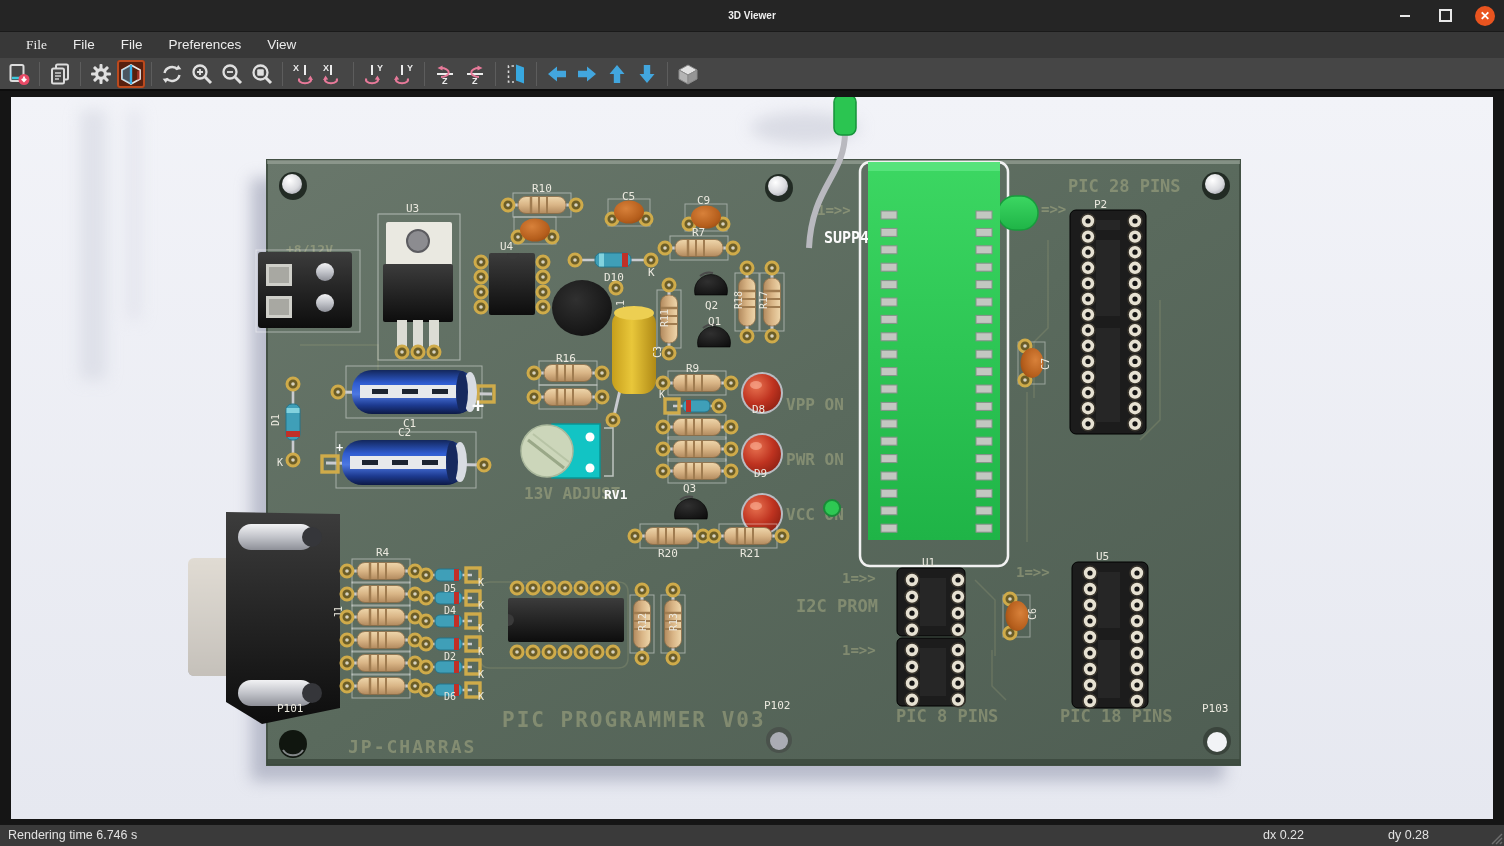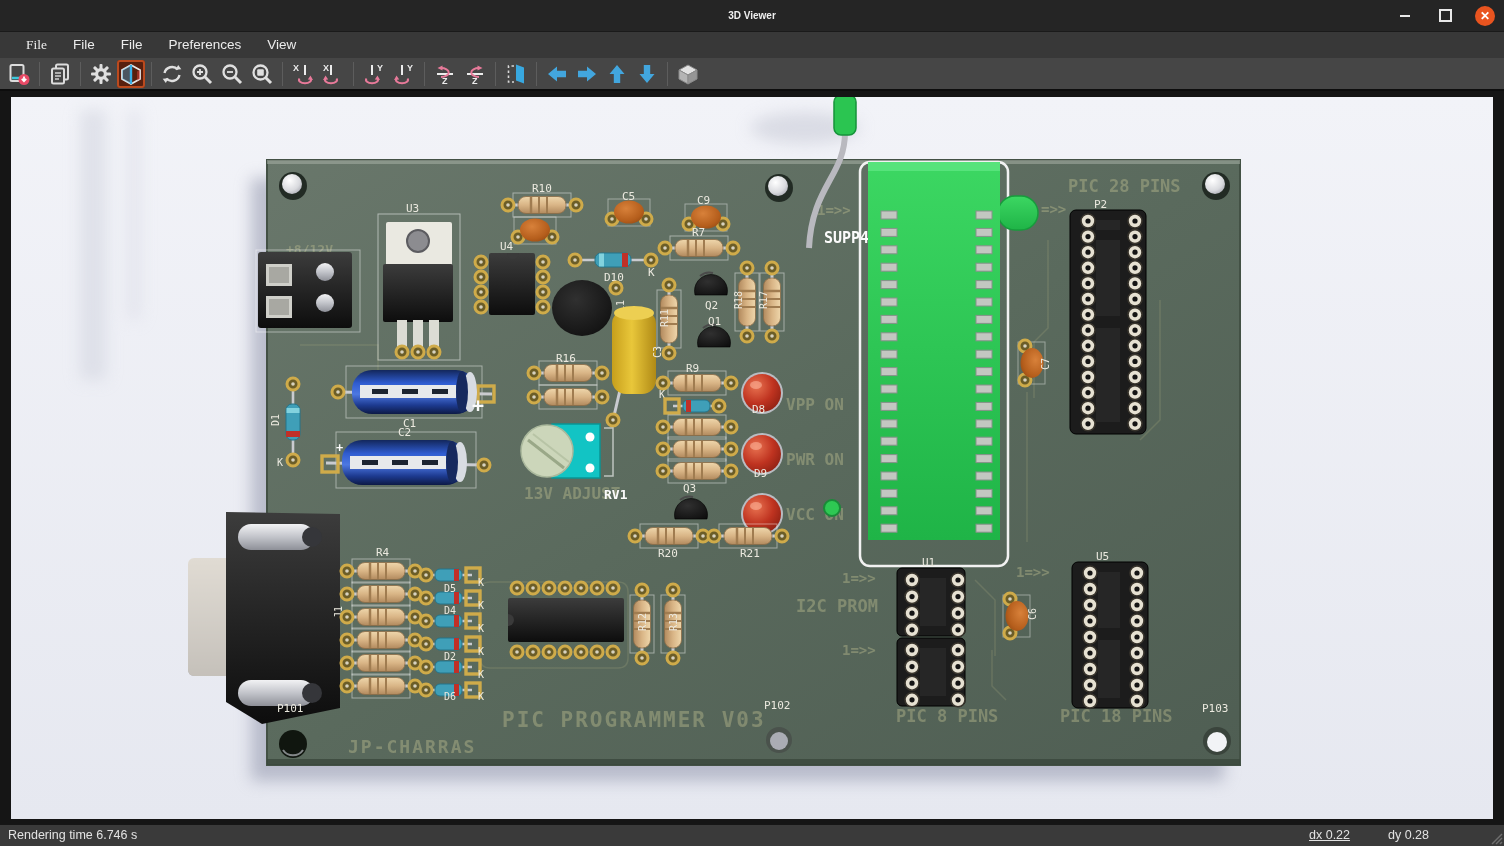--- a/index.html
+++ b/index.html
@@ -30,21 +30,21 @@
   .tbtn svg{display:block;}
   .tbtn.active{background:#58200f;outline:2px solid #bb4a1e;outline-offset:-2px;}
   .tsep{width:1px;height:24px;background:#5d5d5d;margin:0 5px;flex:0 0 auto;}
   
   .viewport{position:absolute;left:11px;top:97px;width:1482px;height:722px;background:#ecedf4;}
   .viewport svg{display:block;}
   
   .statusbar{position:absolute;left:0;bottom:0;width:100%;height:21px;background:#3a3a3a;
              border-top:1px solid #161616;color:#e2e2e2;font-size:12.5px;}
   .sb-left{position:absolute;left:8px;top:0;line-height:21px;}
-  .sb-dx{position:absolute;left:1309px;top:0;line-height:21px;text-decoration:underline;}
+  .sb-dx{position:absolute;left:1263px;top:0;line-height:21px;}
   .sb-dy{position:absolute;left:1388px;top:0;line-height:21px;}
   .grip{position:absolute;right:1px;bottom:1px;width:16px;height:16px;}
   
   .ss{font-family:"DejaVu Sans Mono",monospace;font-size:11px;fill:#ebe9df;}
   .ss10{font-family:"DejaVu Sans Mono",monospace;font-size:10px;fill:#ebe9df;}
   .ssw{font-family:"DejaVu Sans Mono",monospace;font-weight:bold;fill:#fbfbfb;}
   .ssf{font-family:"DejaVu Sans Mono",monospace;font-weight:bold;fill:#c3c393;opacity:.40;}
 </style>
 </head>
 <body>

